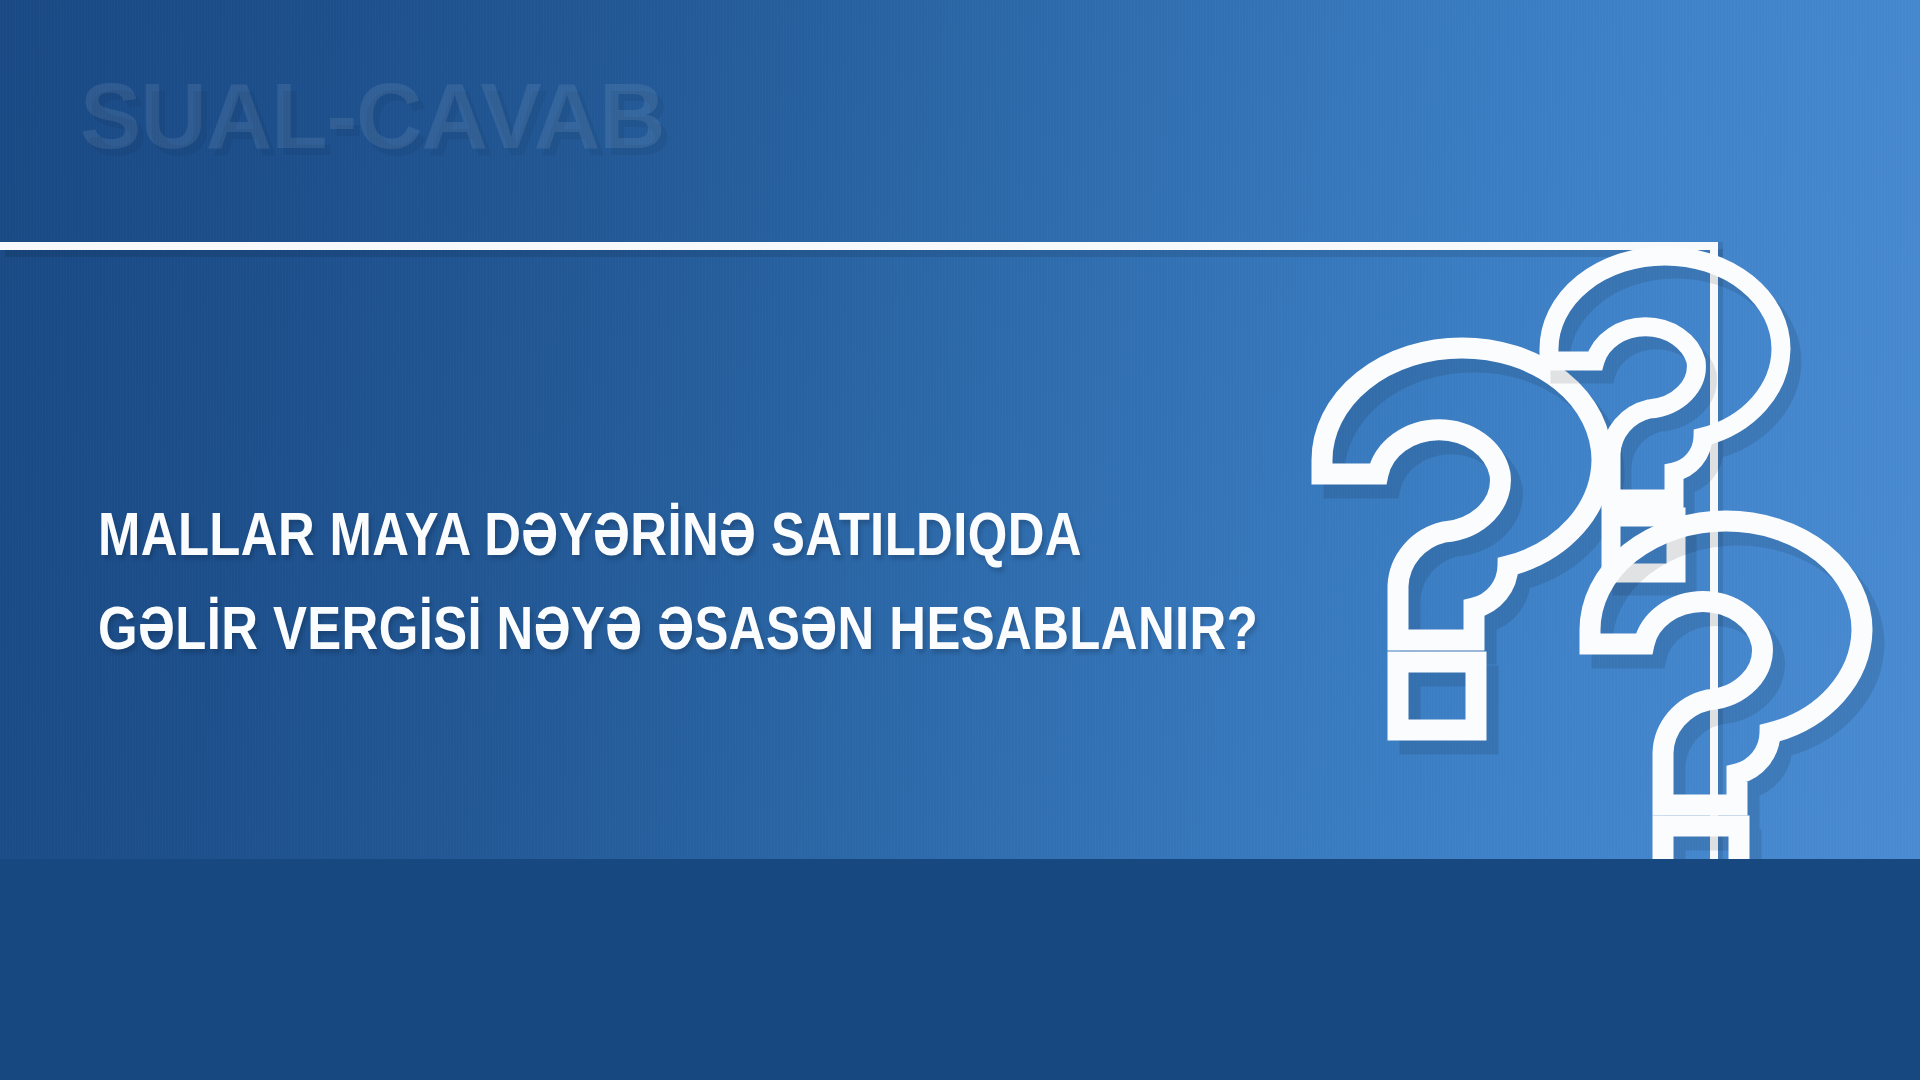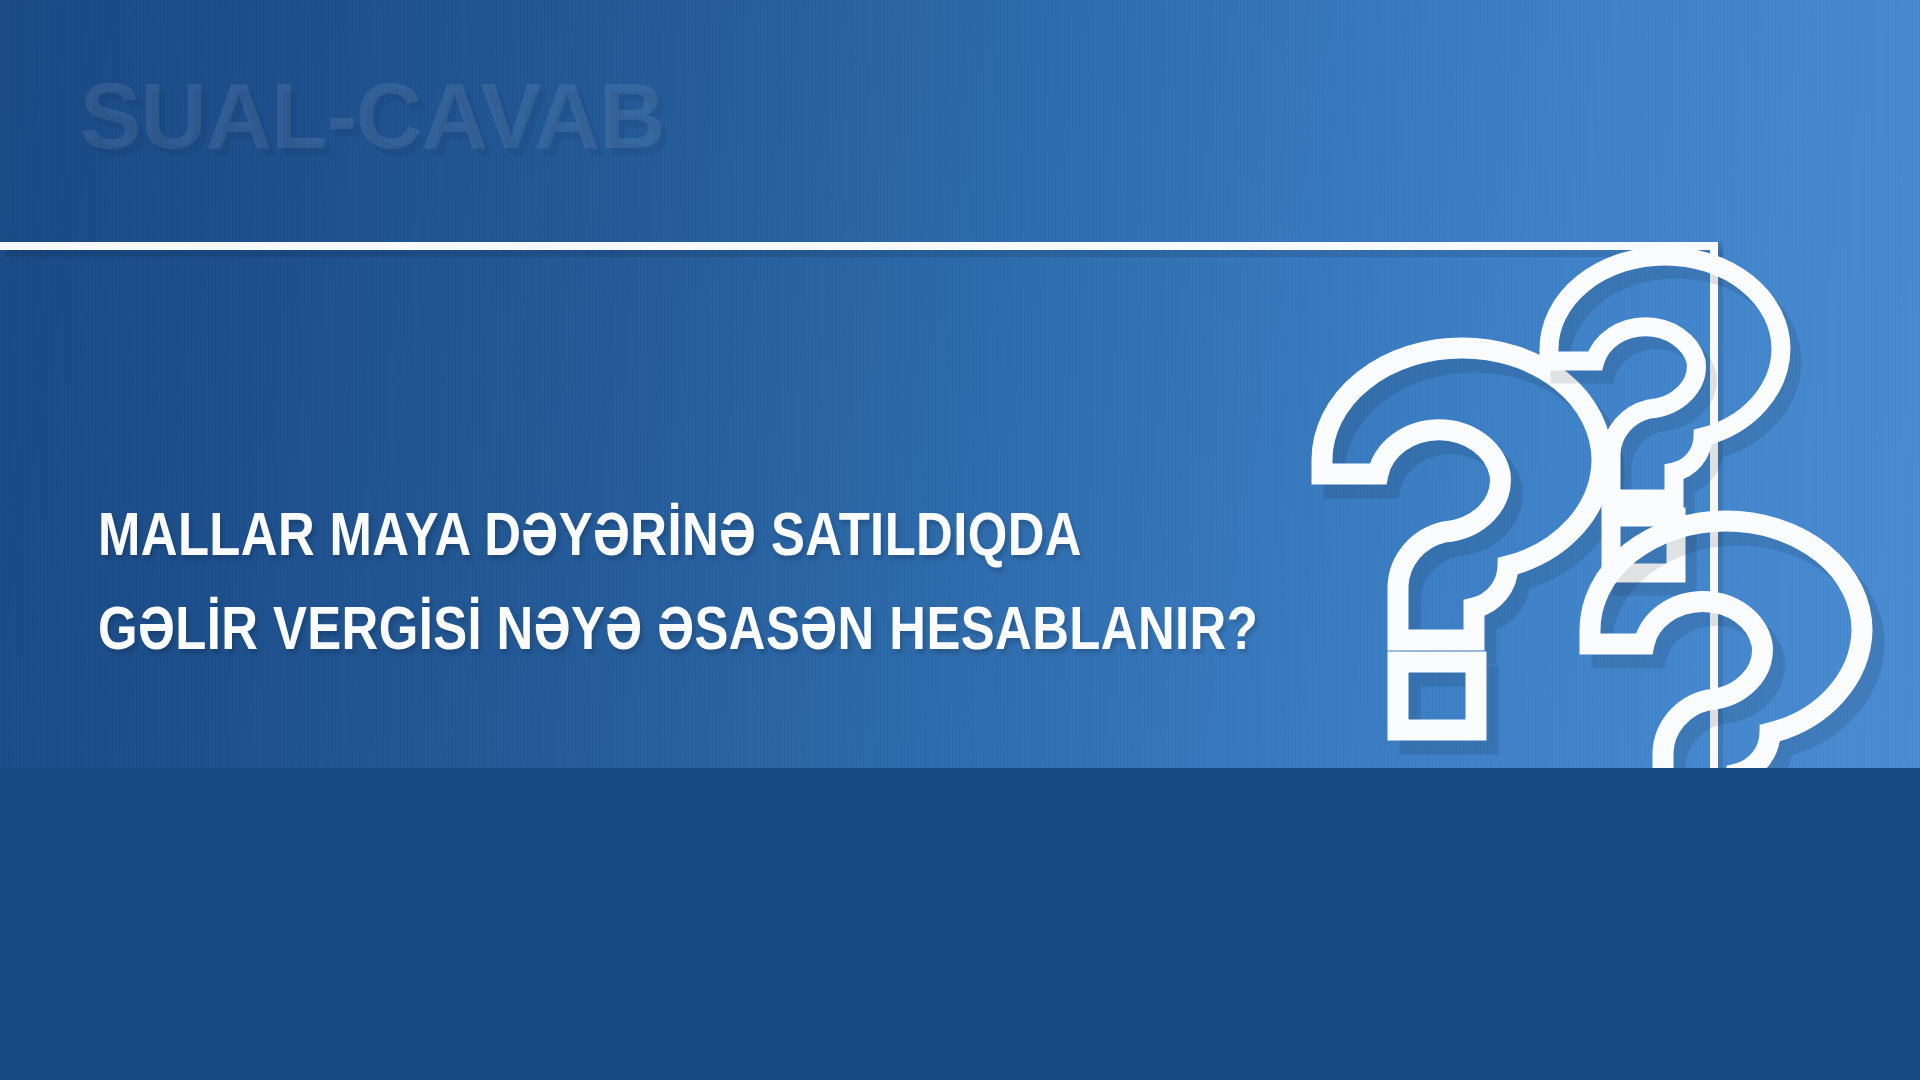--- a/index.html
+++ b/index.html
@@ -2,21 +2,21 @@
 <html lang="az"><head>
 <meta charset="utf-8">
 <title>Sual-Cavab</title>
 <style>
   html,body{margin:0;padding:0;background:#17487f;}
   *{box-sizing:border-box;}
 
   .banner{
     position:relative;
     width:1920px;
-    height:768px;
+    height:859px;
     overflow:hidden;
     font-family:"Liberation Sans","DejaVu Sans",sans-serif;
     background:linear-gradient(100deg,
         #1a4a85 0%,
         #1d508d 16%,
         #235a98 32%,
         #2d6aab 50%,
         #3778bd 66%,
         #4083c9 80%,
         #4a8cd3 100%);

